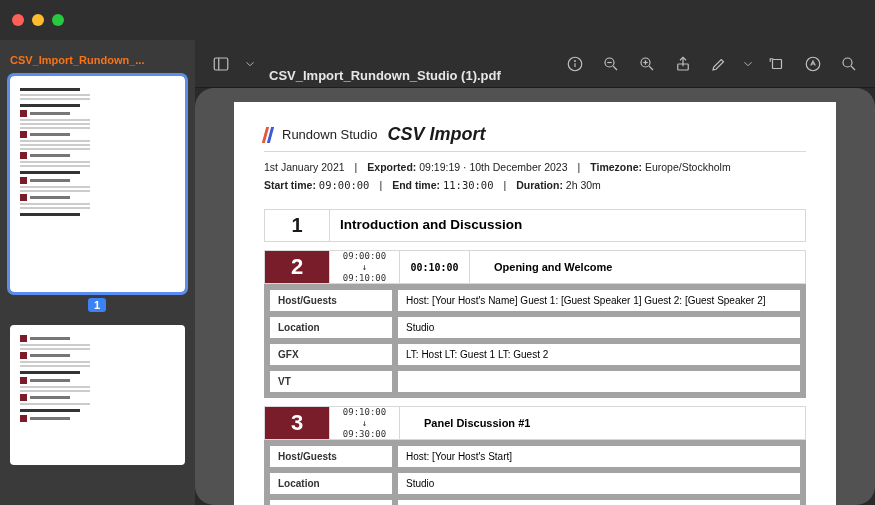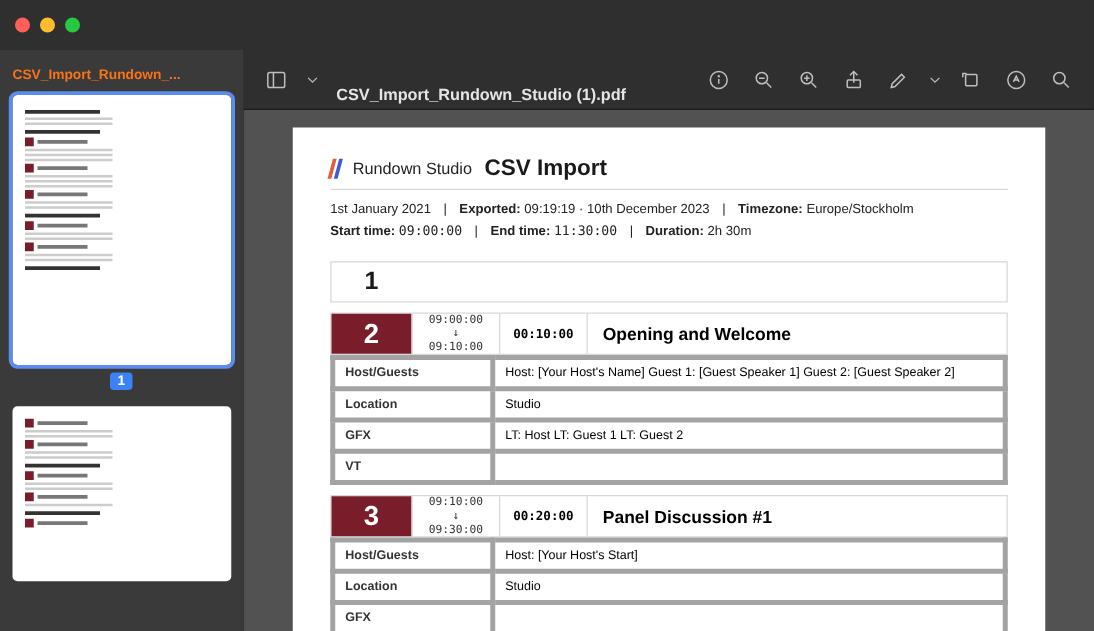--- a/index.html
+++ b/index.html
@@ -91,38 +91,39 @@
   .tb-title-block { flex: 0 0 auto; margin-left: 4px; margin-right: auto; color: #e6e6e6; margin-top: 24px; }
   .tb-title { font-size: 13px; font-weight: 600; }
   .tb-sub { font-size: 11px; color: #9a9a9a; }
   .tb-right { display: flex; gap: 8px; align-items: center; }
 
   .doc-scroll {
     flex: 1;
     background: #525252;
     padding: 14px;
     overflow: auto;
+    border-radius: 19px;
   }
   .page {
     background: #fff;
     width: 602px;
     min-height: 800px;
     margin: 0 auto;
     padding: 22px 0 0 0;
   }
   .doc-inner { padding: 0 30px; }
   .logo-row { display: flex; align-items: center; gap: 10px; margin-bottom: 6px; }
   .logo-mark {
     display: flex; gap: 2px; align-items: flex-end;
     transform: skewX(-15deg);
   }
   .logo-mark span:nth-child(1){ width:3px; height:16px; background:#e25b3a;}
   .logo-mark span:nth-child(2){ width:3px; height:16px; background:#3b5bdb;}
   .logo-text { font-size: 13px; color: #222; }
-  .doc-title { font-size: 18px; font-weight: 700; color: #1a1a1a; }
+  .doc-title { font-size: 18px; font-weight: 700; color: #1a1a1a; font-style: italic; }
   .meta {
     font-size: 10.5px; color: #222;
     display: flex; flex-wrap: wrap; gap: 6px 10px;
     padding: 5px 0 6px 0;
     text-align: right;
   }
   .meta-row { display: flex; gap: 10px; width: 100%; }
   .meta b { font-weight: 700; }
   .divider { border-top: 1px solid #d8d8d8; margin: 4px 0; }
 
@@ -174,32 +175,32 @@
     width: 70px;
     border-left: 1px solid #d8d8d8;
     font-family: ui-monospace, Menlo, monospace;
     font-size: 10px;
     font-weight: 700;
     display: flex; align-items: center; justify-content: center;
   }
   .cue-title {
     flex: 1;
     border-left: 1px solid #d8d8d8;
-    font-size: 14px;
+    font-size: 11px;
     font-weight: 700;
     display: flex; align-items: center;
-    padding: 0 12px;
+    padding: 0 24px;
   }
   table.props {
     width: 100%;
     border-collapse: collapse;
     font-size: 10px;
   }
   table.props td {
-    border: 4px solid #a3a3a3;
+    border: 6px solid #a3a3a3;
     padding: 5px 8px;
     margin-top: 24px;
   }
   table.props td.key {
     width: 128px;
     font-weight: 700;
     color: #333;
   }
 </style>
 </head>
@@ -397,20 +398,21 @@
               <span><b>Start time:</b> <span style="font-family:ui-monospace,Menlo,monospace">09:00:00</span></span>
               <span>|</span>
               <span><b>End time:</b> <span style="font-family:ui-monospace,Menlo,monospace">11:30:00</span></span>
               <span>|</span>
               <span><b>Duration:</b> <span>2h 30m</span></span>
             </div>
           </div>
 
           <div class="sec-head">
             <div class="sec-num">1</div>
+            <div class="sec-title">Introduction and Discussion</div>
           </div>
 
           <div class="cue">
             <div class="cue-num">2</div>
             <div class="cue-times">
               <span>09:00:00</span>
               <span>↓</span>
               <span>09:10:00</span>
             </div>
             <div class="cue-dur">00:10:00</div>
@@ -437,21 +439,20 @@
           </tbody>
             </table>
 
           <div class="cue">
             <div class="cue-num">3</div>
             <div class="cue-times">
               <span>09:10:00</span>
               <span>↓</span>
               <span>09:30:00</span>
             </div>
-            <div class="cue-dur">00:20:00</div>
             <div class="cue-title">Panel Discussion #1</div>
           </div>
           <table class="props">
             <tbody>
                 <tr>
                   <td class="key">Host/Guests</td>
                   <td>Host: [Your Host's Start]</td>
                 </tr>
             <tr>
                   <td class="key">Location</td>

